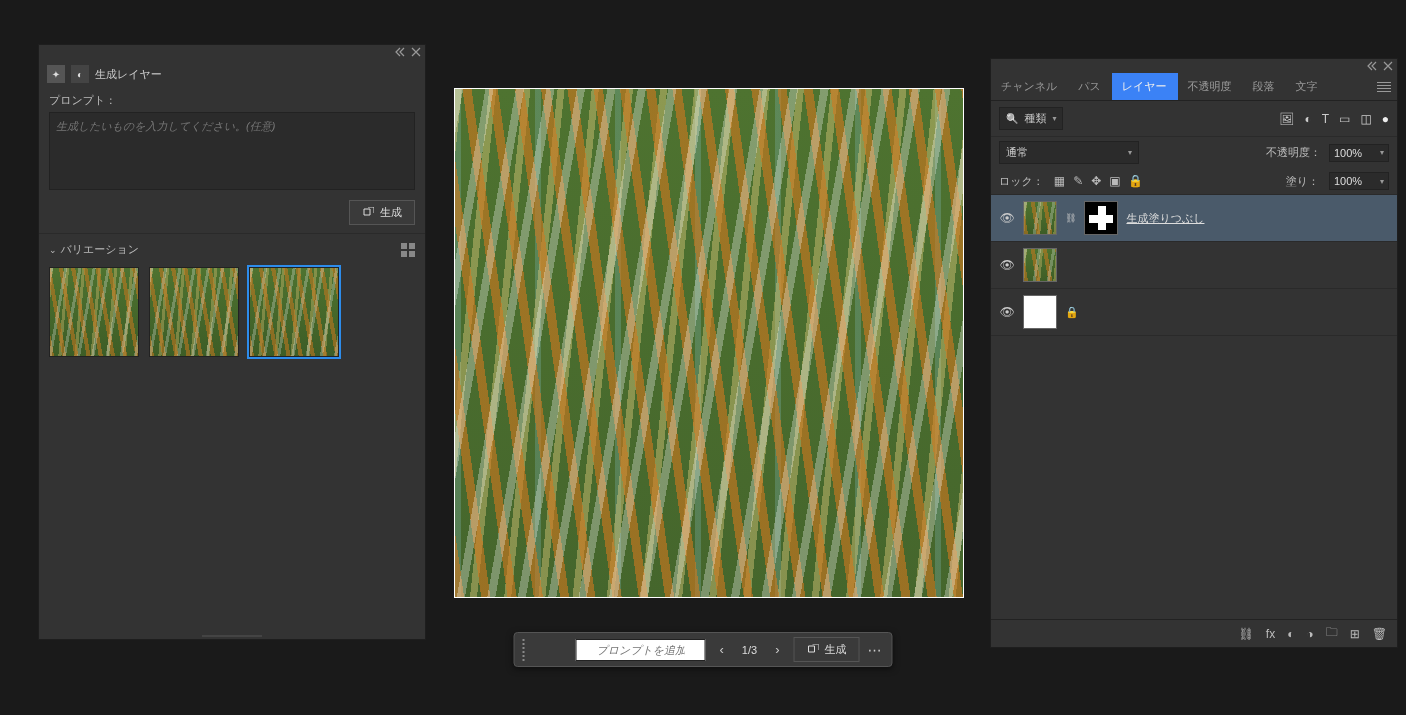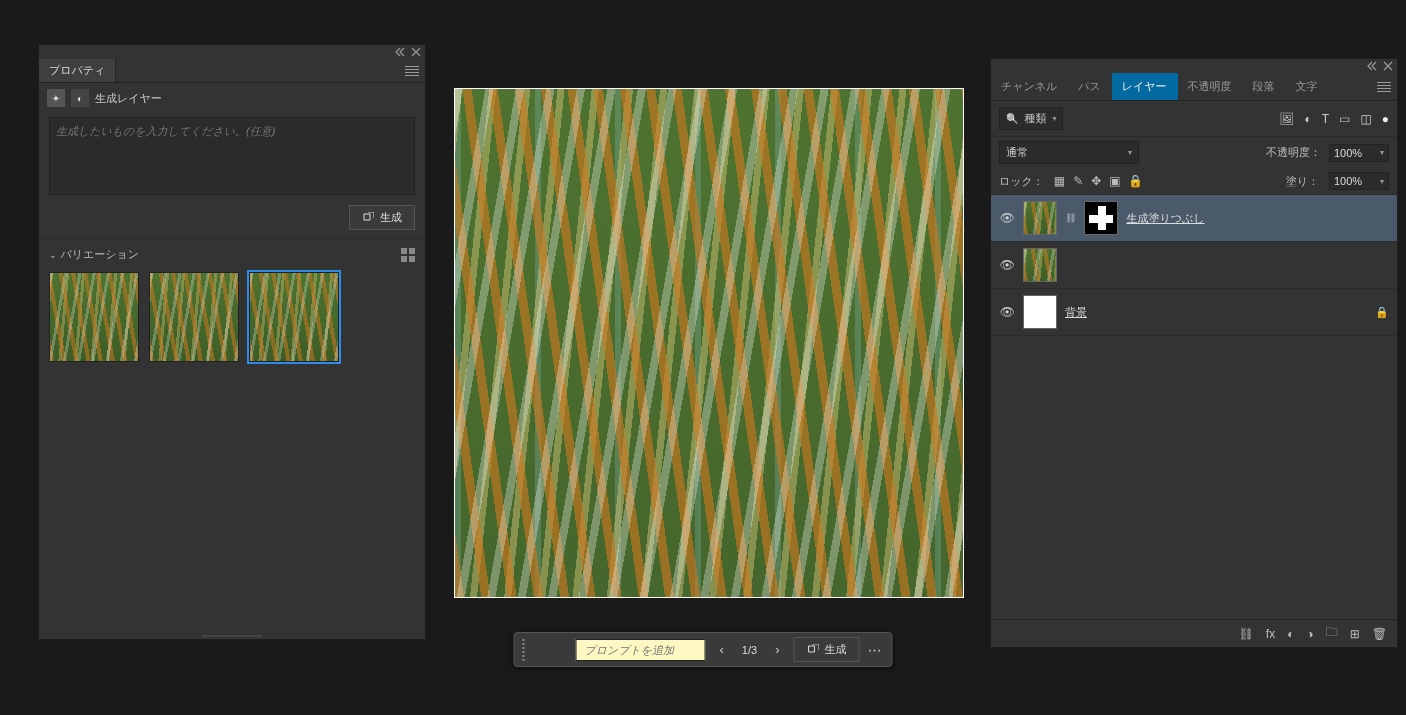--- a/index.html
+++ b/index.html
@@ -94,40 +94,40 @@
   .h-br { right:-6px; bottom:-6px; } .h-br::before{width:22px;height:3px;bottom:0;right:0;} .h-br::after{width:3px;height:22px;bottom:0;right:0;}
 
   .ctx-bar {
     position: absolute; left: 50%; transform: translateX(-50%); top: 632px;
     background: #3a3a3a; border: 1px solid #555; border-radius: 4px;
     display: flex; align-items: center; gap: 8px; padding: 4px 8px;
     box-shadow: 0 2px 6px rgba(0,0,0,0.5);
   }
   .ctx-bar .grip { width:4px; height:22px; border-left:2px dotted #888; margin-right:4px;}
   .ctx-input {
-    background:#fef9c3; border:1px solid #222; color:#888; font-style:italic; font-size:11px;
-    padding:4px 8px; width:130px;margin-left:37px;
+    background:#ffffff; border:1px solid #222; color:#888; font-style:italic; font-size:11px;
+    padding:4px 20px; width:130px;margin-left:37px;
   }
   .nav-arrow { color:#ccc; padding:2px 6px; cursor:pointer; font-size:13px;}
   .nav-count { color:#ddd; padding:0 4px; }
   .dots { color:#ccc; font-size:14px; cursor:pointer; letter-spacing:2px;}
 
   
   .panel-right {
     position:absolute; right:8px; top:58px; width:408px; height:590px;
     background:#333; border:1px solid #1e1e1e; display:flex; flex-direction:column;
   }
   .rtabs {
     display:flex; height:28px; border-bottom:1px solid #222; align-items:stretch;
   }
   .rtab {
     padding:6px 10px; color:#999; cursor:pointer; border-right:1px solid transparent;
     display:flex; align-items:center;
   }
-  .rtab.active { background:#0369a1; color:#eee;text-align:right; }
+  .rtab.active { background:#3b82f6; color:#eee;text-align:right; }
   .rtabs .spacer { flex:1; }
   .rtabs .ham { align-self:center; margin-right:6px; }
 
   .filter-row {
     display:flex; align-items:center; gap:24px; padding:6px 8px; border-bottom:1px solid #2a2a2a;
   }
   .dd {
     background:#2b2b2b; border:1px solid #222; color:#ccc; padding:3px 6px;
     display:flex; align-items:center; gap:6px; cursor:pointer;
   }
@@ -190,37 +190,29 @@
         <svg viewBox="0 0 10 10" width="10" height="10">
             <path d="M5 1L1 5l4 4M9 1L5 5l4 4" stroke="#999" fill="none" stroke-width="1.2"></path>
           </svg>
       </span>
       <span class="ico">
         <svg viewBox="0 0 10 10" width="10" height="10">
             <path d="M1 1l8 8M9 1l-8 8" stroke="#999" stroke-width="1.2"></path>
           </svg>
       </span>
     </div>
-    <div class="tabbar">
-      <div class="tab">プロパティ</div>
-      <div class="ham">
-          <span></span>
-          <span></span>
-          <span></span>
-          <span></span>
-        </div>
-    </div>
 
     <div class="section-title">
       <span class="mini-ico">✦</span>
       <span class="mini-ico" style="background:#444">◐</span>
       <span>生成レイヤー</span>
     </div>
 
     <div class="prompt-block">
+      <div class="prompt-label">プロンプト：</div>
       <textarea class="prompt-area" placeholder="生成したいものを入力してください。(任意)" style=""></textarea>
       <div class="gen-row">
         <button class="btn">
           <span>
             <svg width="12" height="12" viewBox="0 0 12 12">
                 <path d="M2 2h6v6H2zM6 0h6v6" stroke="#ddd" fill="none"></path>
               </svg>
           </span>
           <span>生成</span>
         </button>
@@ -370,21 +362,20 @@
       </div>
       <div class="layer">
         <span class="eye">👁</span>
         <div class="lthumb">
             <div class="paint-tex"></div>
           </div>
       </div>
       <div class="layer">
         <span class="eye">👁</span>
         <div class="lthumb white"></div>
-        <span class="lname">背景</span>
         <span class="lockico">🔒</span>
       </div>
     </div>
 
     <div class="layer-footer">
       <span>⛓</span>
       <span>fx</span>
       <span>◐</span>
       <span>◑</span>
       <span>🗀</span>

